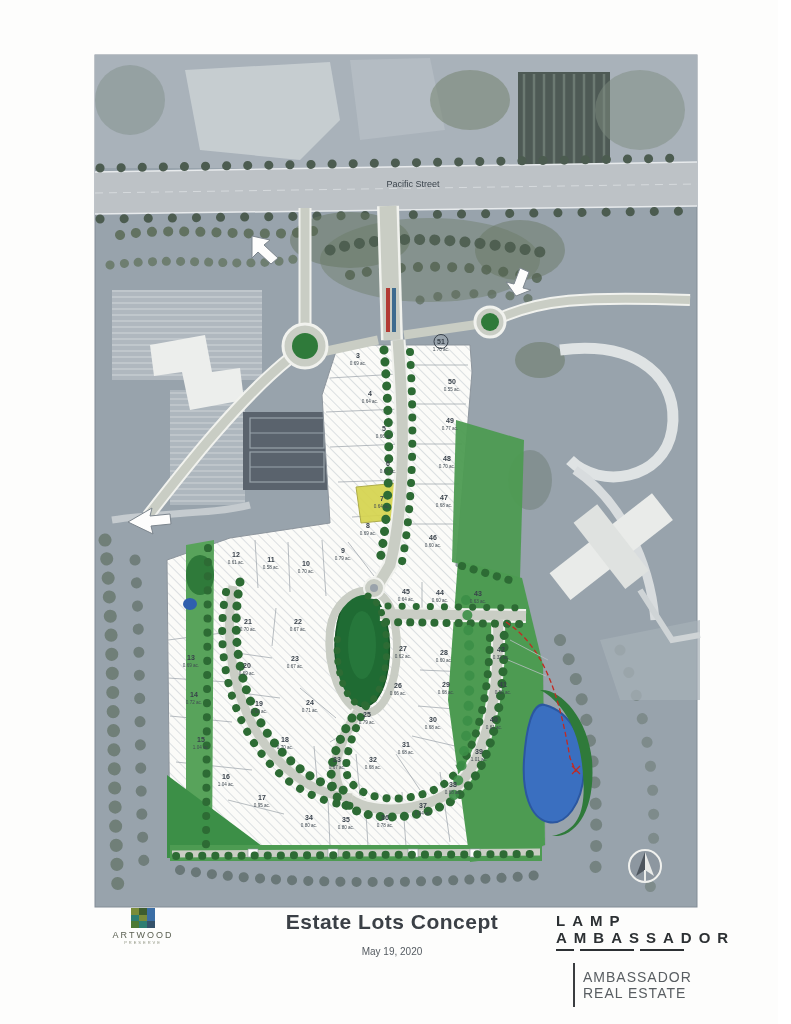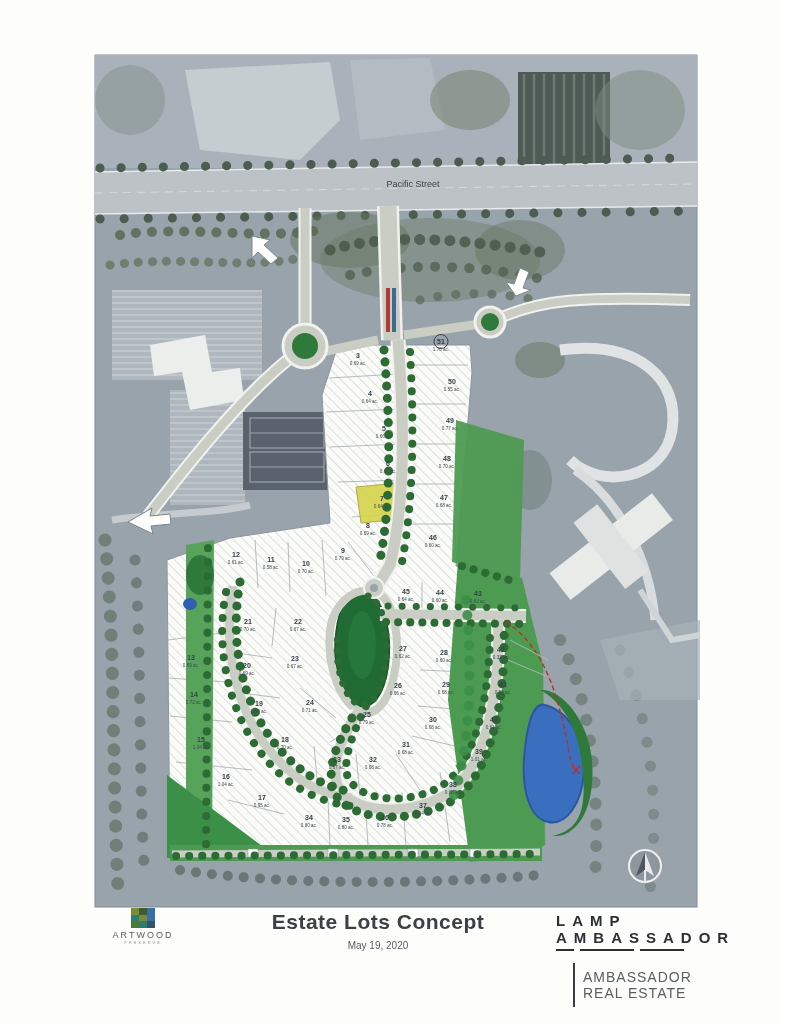--- a/index.html
+++ b/index.html
@@ -4,23 +4,23 @@
 <style>
   html,body{margin:0;padding:0;background:#ffffff;}
   body{font-family:"Liberation Sans",sans-serif;}
   .page{position:relative;width:778px;height:1024px;background:#fdfdfc;overflow:hidden;}
   .map-wrap{position:absolute;left:0;top:0;}
   svg text{font-family:"Liberation Sans",sans-serif;}
   .lotnum{font-size:7px;font-weight:bold;fill:#38414a;text-anchor:middle;}
   .lotac{font-size:4.6px;fill:#404a52;text-anchor:middle;}
   .street-label{font-size:9px;fill:#3c454d;}
   
-  .title-block{position:absolute;left:218px;top:910px;width:320px;text-align:center;color:#3b4046;}
+  .title-block{position:absolute;left:232px;top:910px;width:320px;text-align:center;color:#3b4046;}
   .title-block .t{font-size:21px;font-weight:bold;letter-spacing:.5px;}
-  .title-block .d{font-size:10px;margin-top:6px;color:#555b61;}
+  .title-block .d{font-size:10px;margin-top:12px;color:#555b61;}
   .artwood{position:absolute;left:98px;top:908px;width:90px;text-align:center;color:#4a4f46;}
   .quilt{width:24px;height:20px;margin:0 auto;display:grid;grid-template-columns:repeat(3,1fr);grid-template-rows:repeat(3,1fr);}
   .quilt span{display:block;}
   .artwood .n{font-size:9px;letter-spacing:2px;margin-top:2px;color:#5b6052;}
   .artwood .p{font-size:4px;letter-spacing:2px;color:#8d927f;}
   .lamp{position:absolute;left:556px;top:912px;width:140px;color:#2c3033;}
   .lamp .l1,.lamp .l2{font-size:15px;font-weight:bold;letter-spacing:7px;line-height:17px;}
   .lamp .bar{margin-top:3px;height:2px;background:#2c3033;width:128px;position:relative;}
   .lamp .bar i{position:absolute;top:0;height:2px;background:#fdfdfc;display:block;}
   .bh{position:absolute;left:563px;top:963px;display:flex;align-items:center;color:#26282a;}

